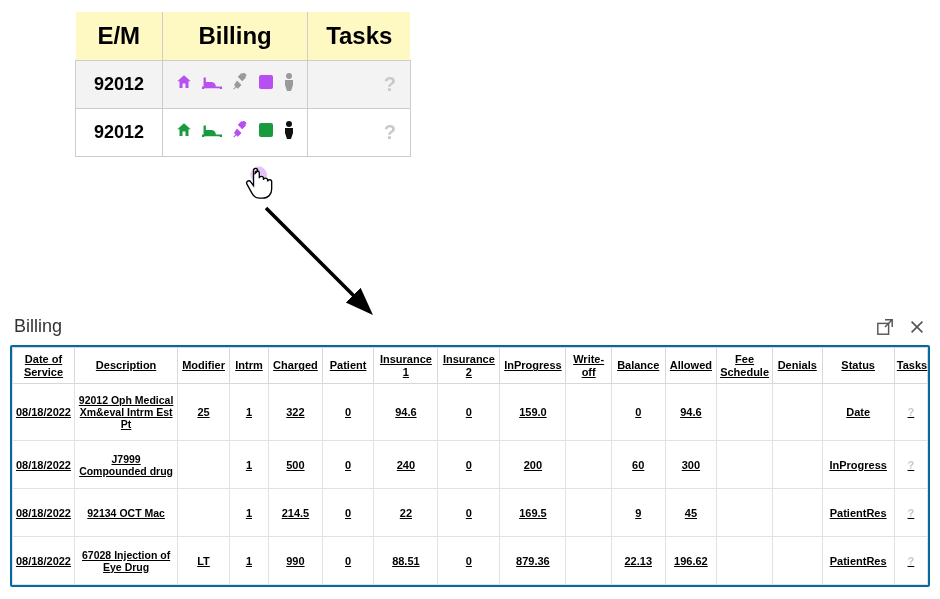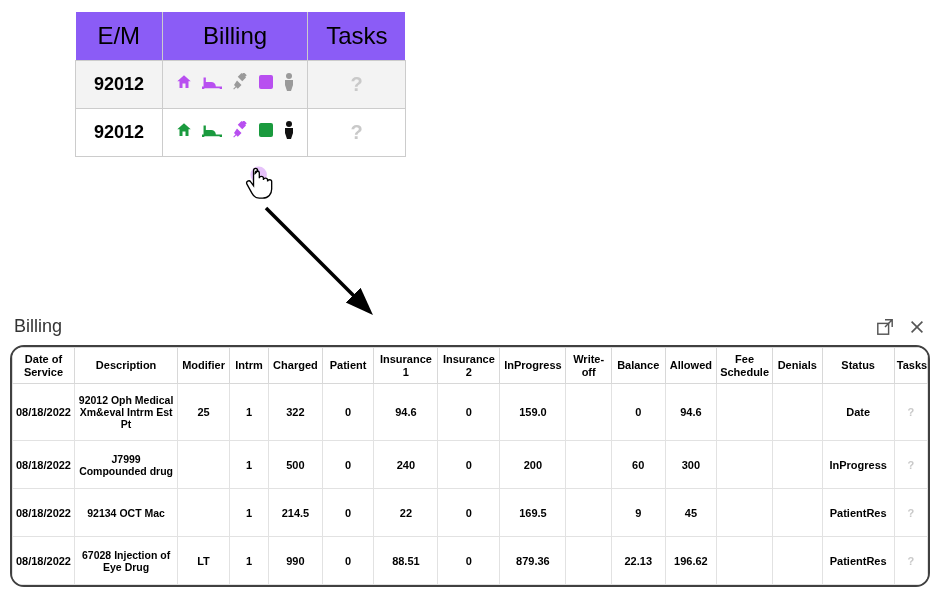--- a/index.html
+++ b/index.html
@@ -21,32 +21,33 @@
     left: 75px;
     border-collapse: collapse;
   }
   .top-table th, .top-table td {
     border: 1px solid #ccc;
     text-align: center;
     vertical-align: middle;
   }
   .top-table th {
     font-size: 24px;
-    font-weight: 400;
+    font-weight: 700;
     padding: 10px 18px;
     border-top: none;
-    background: #8b5cf6;
+    background: #fef9c3;
   }
   .top-table th:first-child { border-left: none; }
   .top-table th:last-child { border-right: none; }
   .top-table td {
     font-size: 18px;
     font-weight: 700;
     padding: 12px 14px;
     background: #f3f3f3;
+    text-align: right;
   }
   .top-table tbody tr:nth-child(2) td { background: #fff; }
   .top-table td:first-child { padding-left: 18px; padding-right: 18px; }
   .top-table .icon-cell { white-space: nowrap; padding: 8px 10px; }
   .top-table .tasks-cell { color: #c9c9c9; font-size: 20px; font-weight: 700; }
 
   
   .ic { display: inline-block; vertical-align: middle; margin: 0 2px; }
 
   
@@ -83,23 +84,24 @@
     padding: 0 4px 8px 4px;
   }
   .billing-title {
     font-size: 18px;
     color: #333;
   }
   .billing-actions { display: flex; gap: 14px; align-items: center; color: #666; }
   .billing-actions .act { width: 18px; height: 18px; cursor: pointer; }
 
   .billing-table-wrap {
-    border: 2px solid #404040;
-    border-radius: 14px;
+    border: 2px solid #0369a1;
+    border-radius: 2px;
     overflow-x: hidden;
+    text-decoration: underline;
   }
   .billing-table {
     width: 100%;
     border-collapse: collapse;
     table-layout: fixed;
     font-size: 11px;
   }
   .billing-table th {
     border: 1px solid #d8d8d8;
     padding: 4px 2px;

